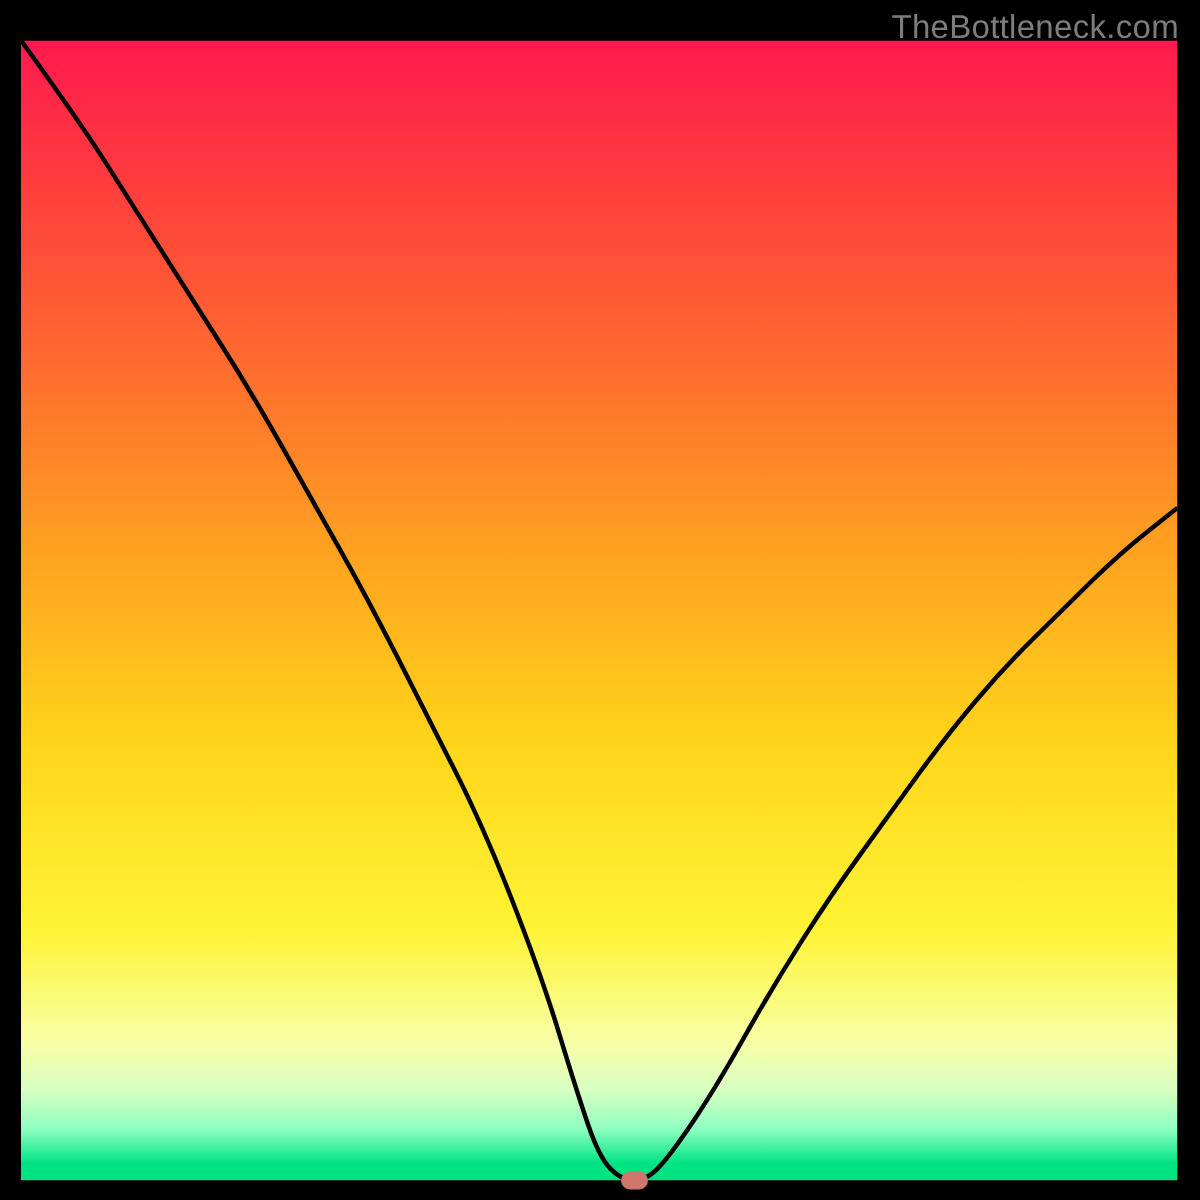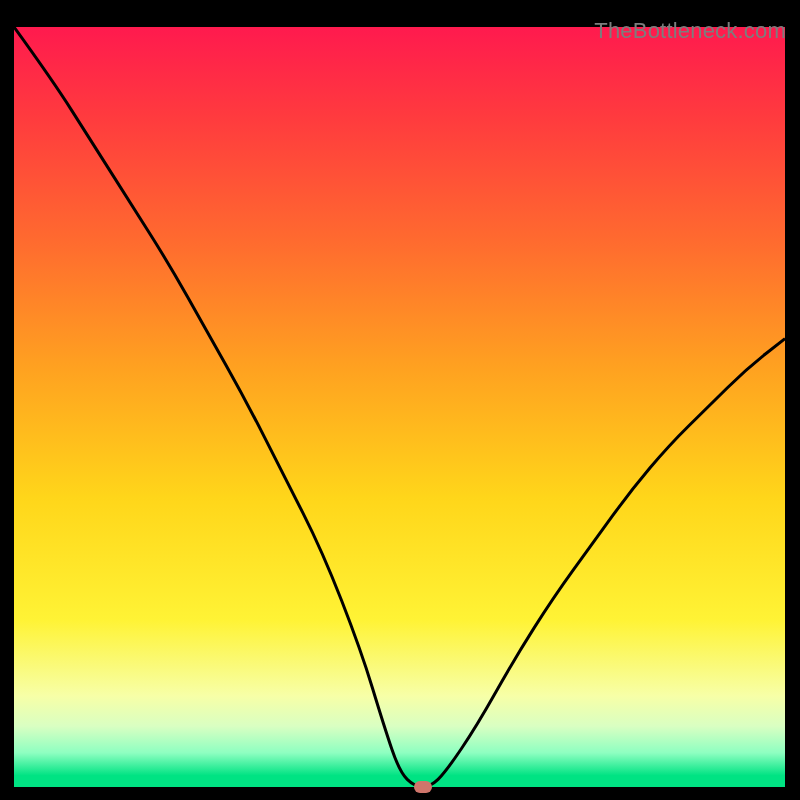--- a/index.html
+++ b/index.html
@@ -21,21 +21,21 @@
   }
   .plot-area {
     position: absolute;
     left: 0;
     top: 0;
     width: 771px;
     height: 760px;
   }
   .watermark {
     position: absolute;
-    top: 18px;
+    top: 5px;
     right: 14px;
     color: #7d7d7d;
     font-size: 22px;
     font-weight: 500;
     letter-spacing: 0.2px;
   }
   .marker {
     position: absolute;
     width: 18px;
     height: 12px;

